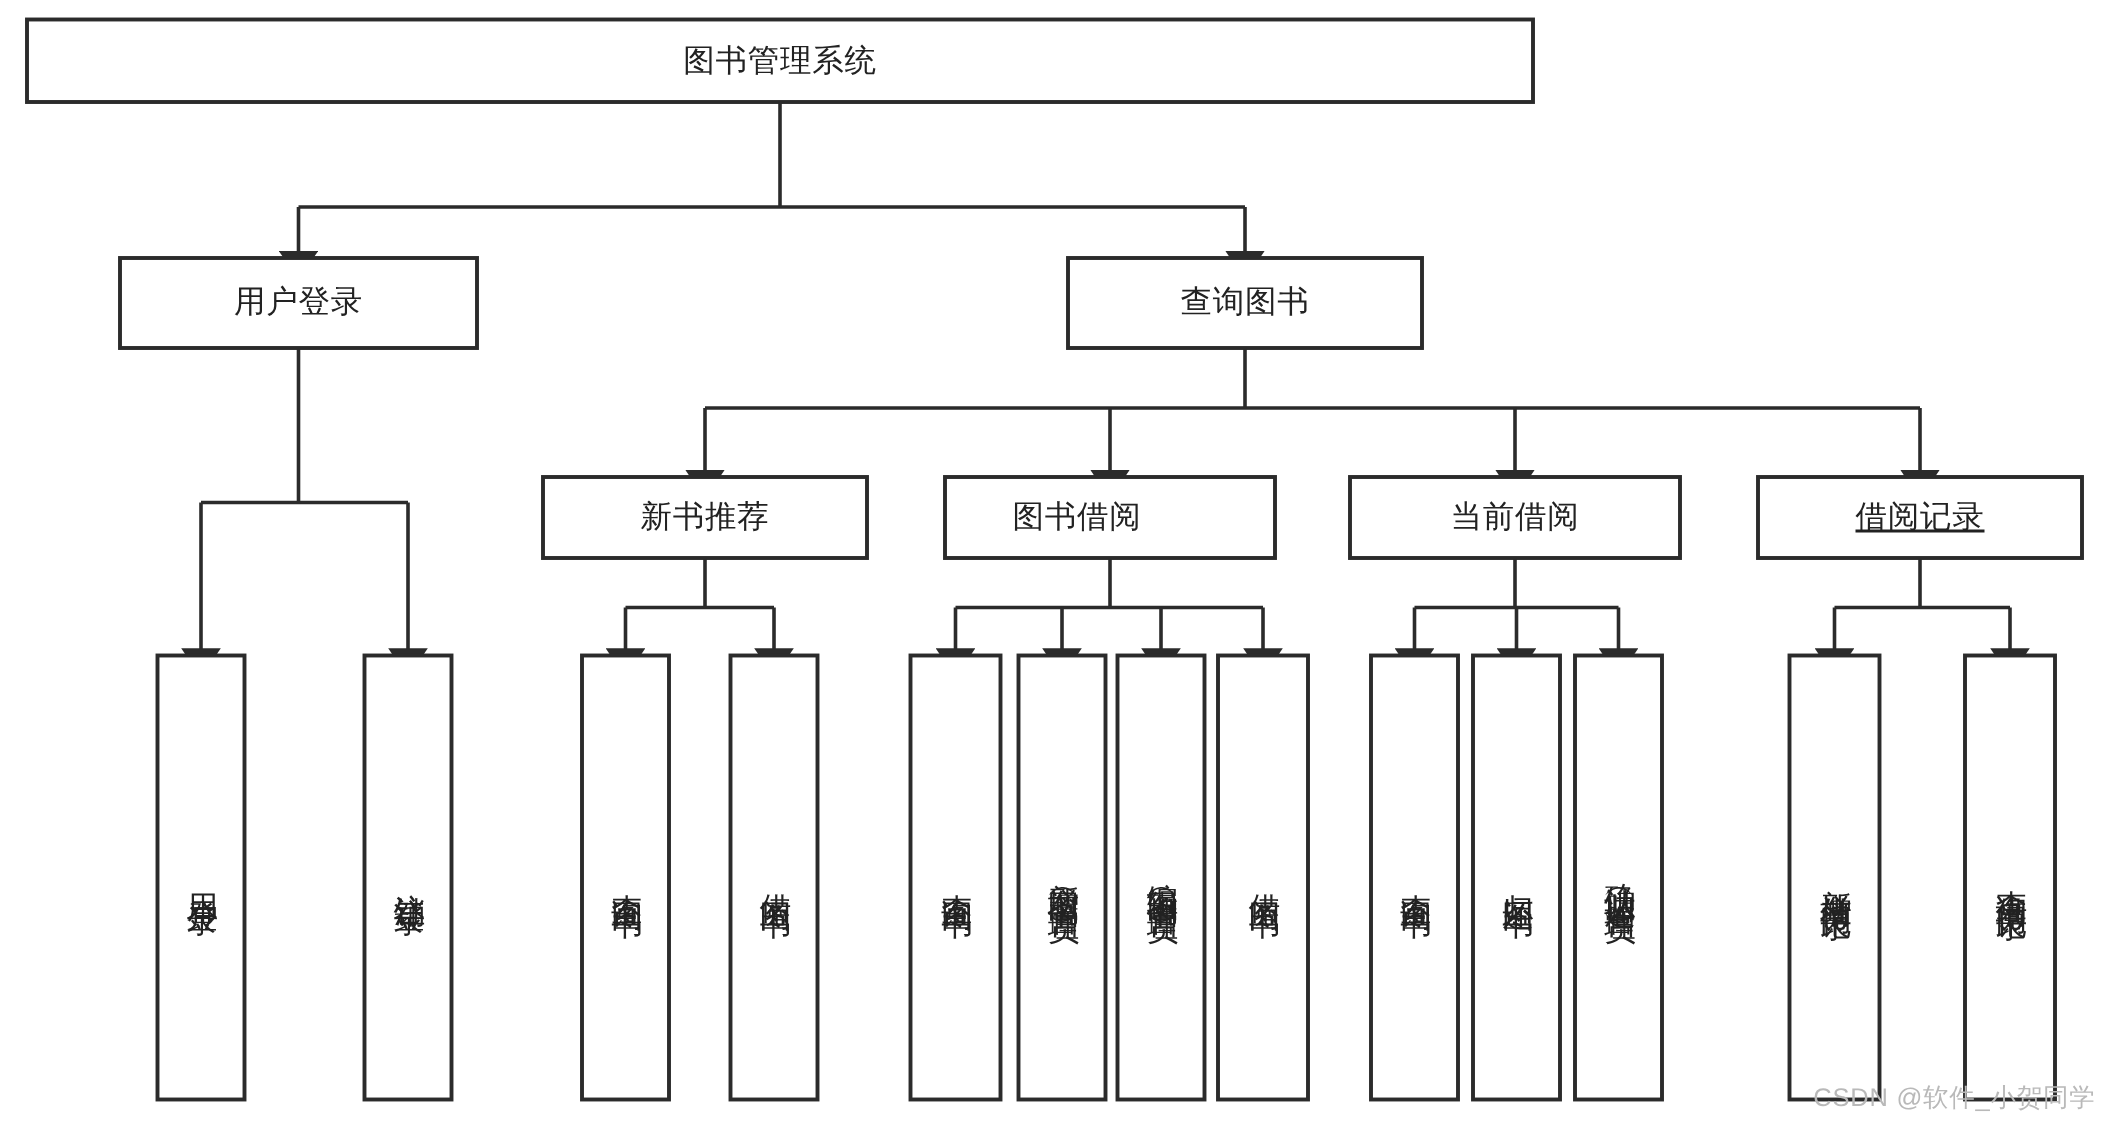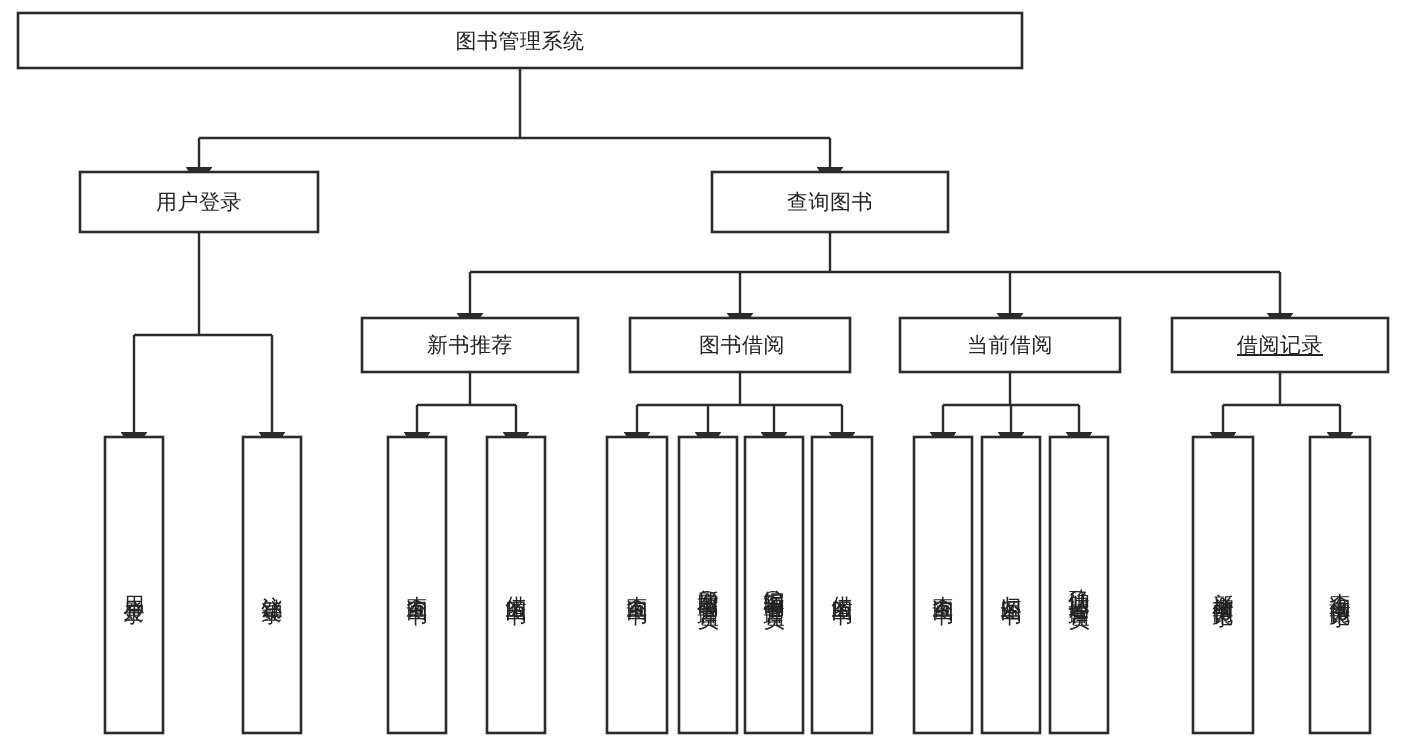--- a/index.html
+++ b/index.html
@@ -138,31 +138,32 @@
         <rect x="1193" y="437" width="60" height="296" class="node-box"></rect>
         <rect x="1310" y="437" width="60" height="296" class="node-box"></rect>
       </g>
   </svg>
 
   <div id="label-layer">
       <div class="node-label horizontal" style="left: 18px; top: 13px; width: 1004px; height: 55px;">图书管理系统</div>
       <div class="node-label horizontal" style="left: 80px; top: 172px; width: 238px; height: 60px;">用户登录</div>
       <div class="node-label horizontal" style="left: 712px; top: 172px; width: 236px; height: 60px;">查询图书</div>
       <div class="node-label horizontal" style="left: 362px; top: 318px; width: 216px; height: 54px;">新书推荐</div>
-      <div class="node-label horizontal" style="left: 654px; top: 318px; width: 176px; height: 54px;">图书借阅</div>
+      <div class="node-label horizontal" style="left: 630px; top: 318px; width: 176px; height: 54px;">图书借阅</div>
       <div class="node-label horizontal" style="left: 900px; top: 318px; width: 220px; height: 54px; text-align: center;">当前借阅</div>
       <div class="node-label horizontal" style="left: 1172px; top: 318px; width: 216px; height: 54px; text-decoration: underline;">借阅记录</div>
       <div class="node-label vertical" style="left: 105px; top: 437px; width: 58px; height: 296px;">用户登录</div>
       <div class="node-label vertical" style="left: 243px; top: 437px; width: 58px; height: 296px;">注销登录</div>
       <div class="node-label vertical" style="left: 388px; top: 437px; width: 58px; height: 296px;">查询图书</div>
       <div class="node-label vertical" style="left: 487px; top: 437px; width: 58px; height: 296px;">借阅图书</div>
       <div class="node-label vertical" style="left: 607px; top: 437px; width: 60px; height: 296px;">查询图书</div>
       <div class="node-label vertical" style="left: 679px; top: 437px; width: 58px; height: 296px;">新增图书（管理员）</div>
       <div class="node-label vertical" style="left: 745px; top: 437px; width: 58px; height: 296px;">编辑图书（管理员）</div>
       <div class="node-label vertical" style="left: 812px; top: 437px; width: 60px; height: 296px;">借阅图书</div>
       <div class="node-label vertical" style="left: 914px; top: 437px; width: 58px; height: 296px;">查询图书</div>
       <div class="node-label vertical" style="left: 982px; top: 437px; width: 58px; height: 296px;">归还图书</div>
       <div class="node-label vertical" style="left: 1050px; top: 437px; width: 58px; height: 296px;">确认归还（管理员）</div>
       <div class="node-label vertical" style="left: 1193px; top: 437px; width: 60px; height: 296px;">新增借阅记录</div>
       <div class="node-label vertical" style="left: 1310px; top: 437px; width: 60px; height: 296px;">查询借阅记录</div>
     </div>
 
+  <div id="watermark">CSDN @软件_小贺同学</div>
 </div>
 
 </body></html>

